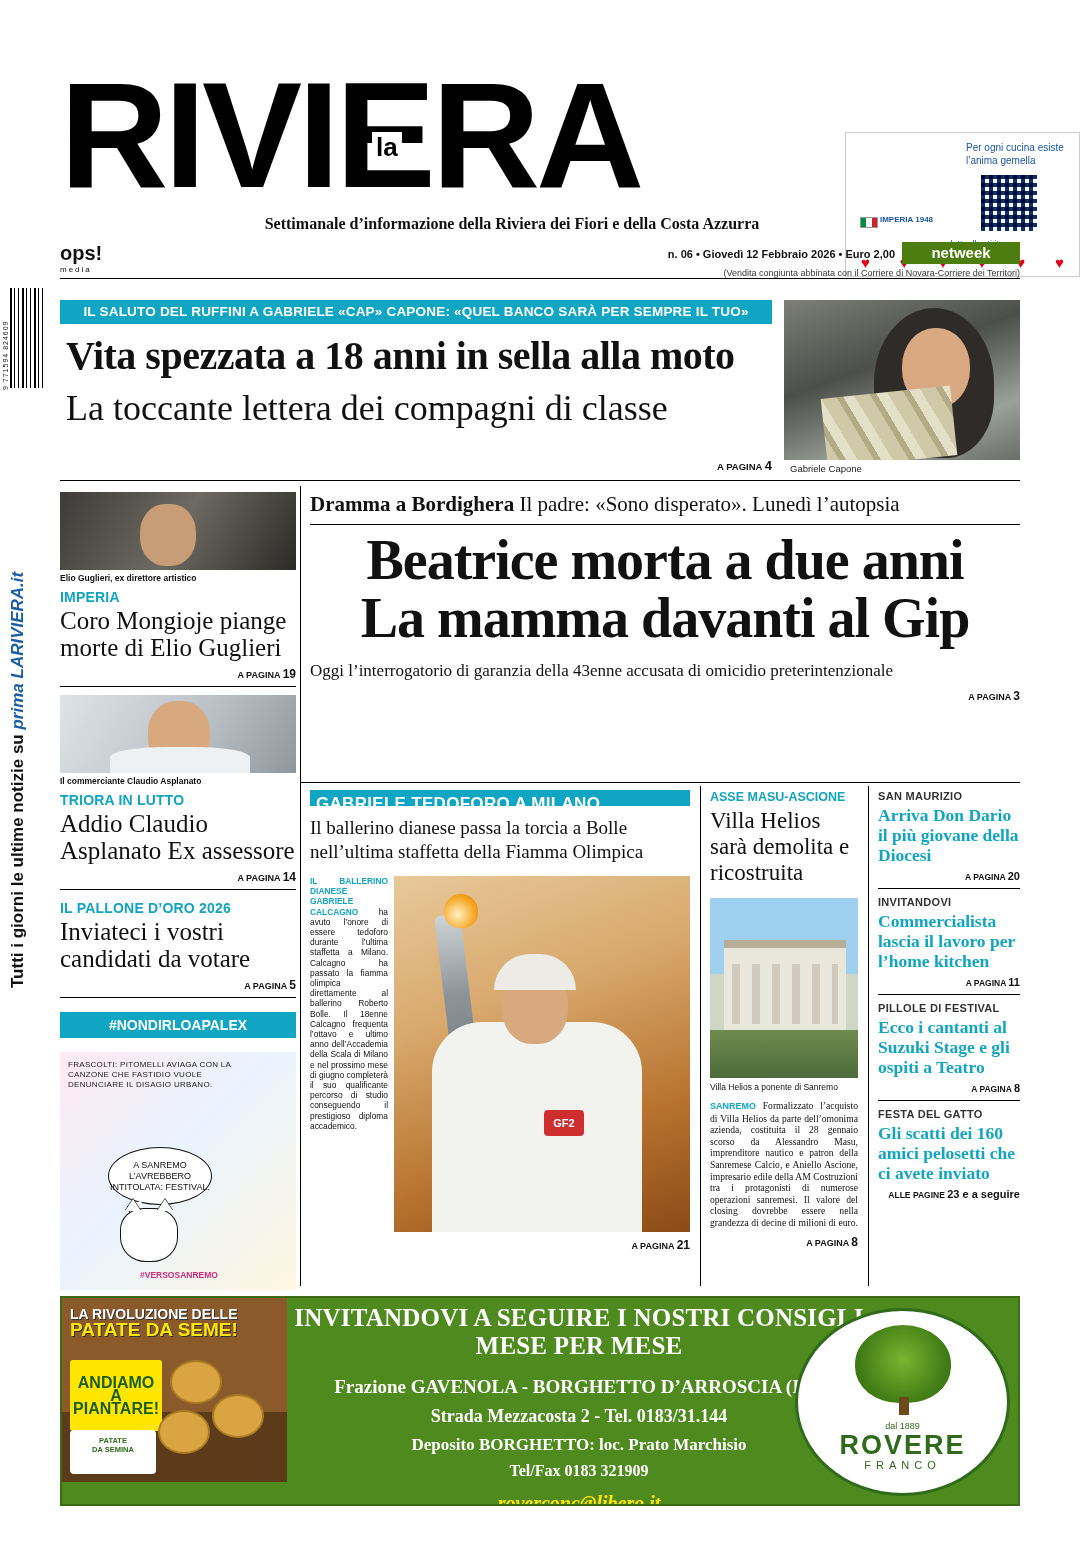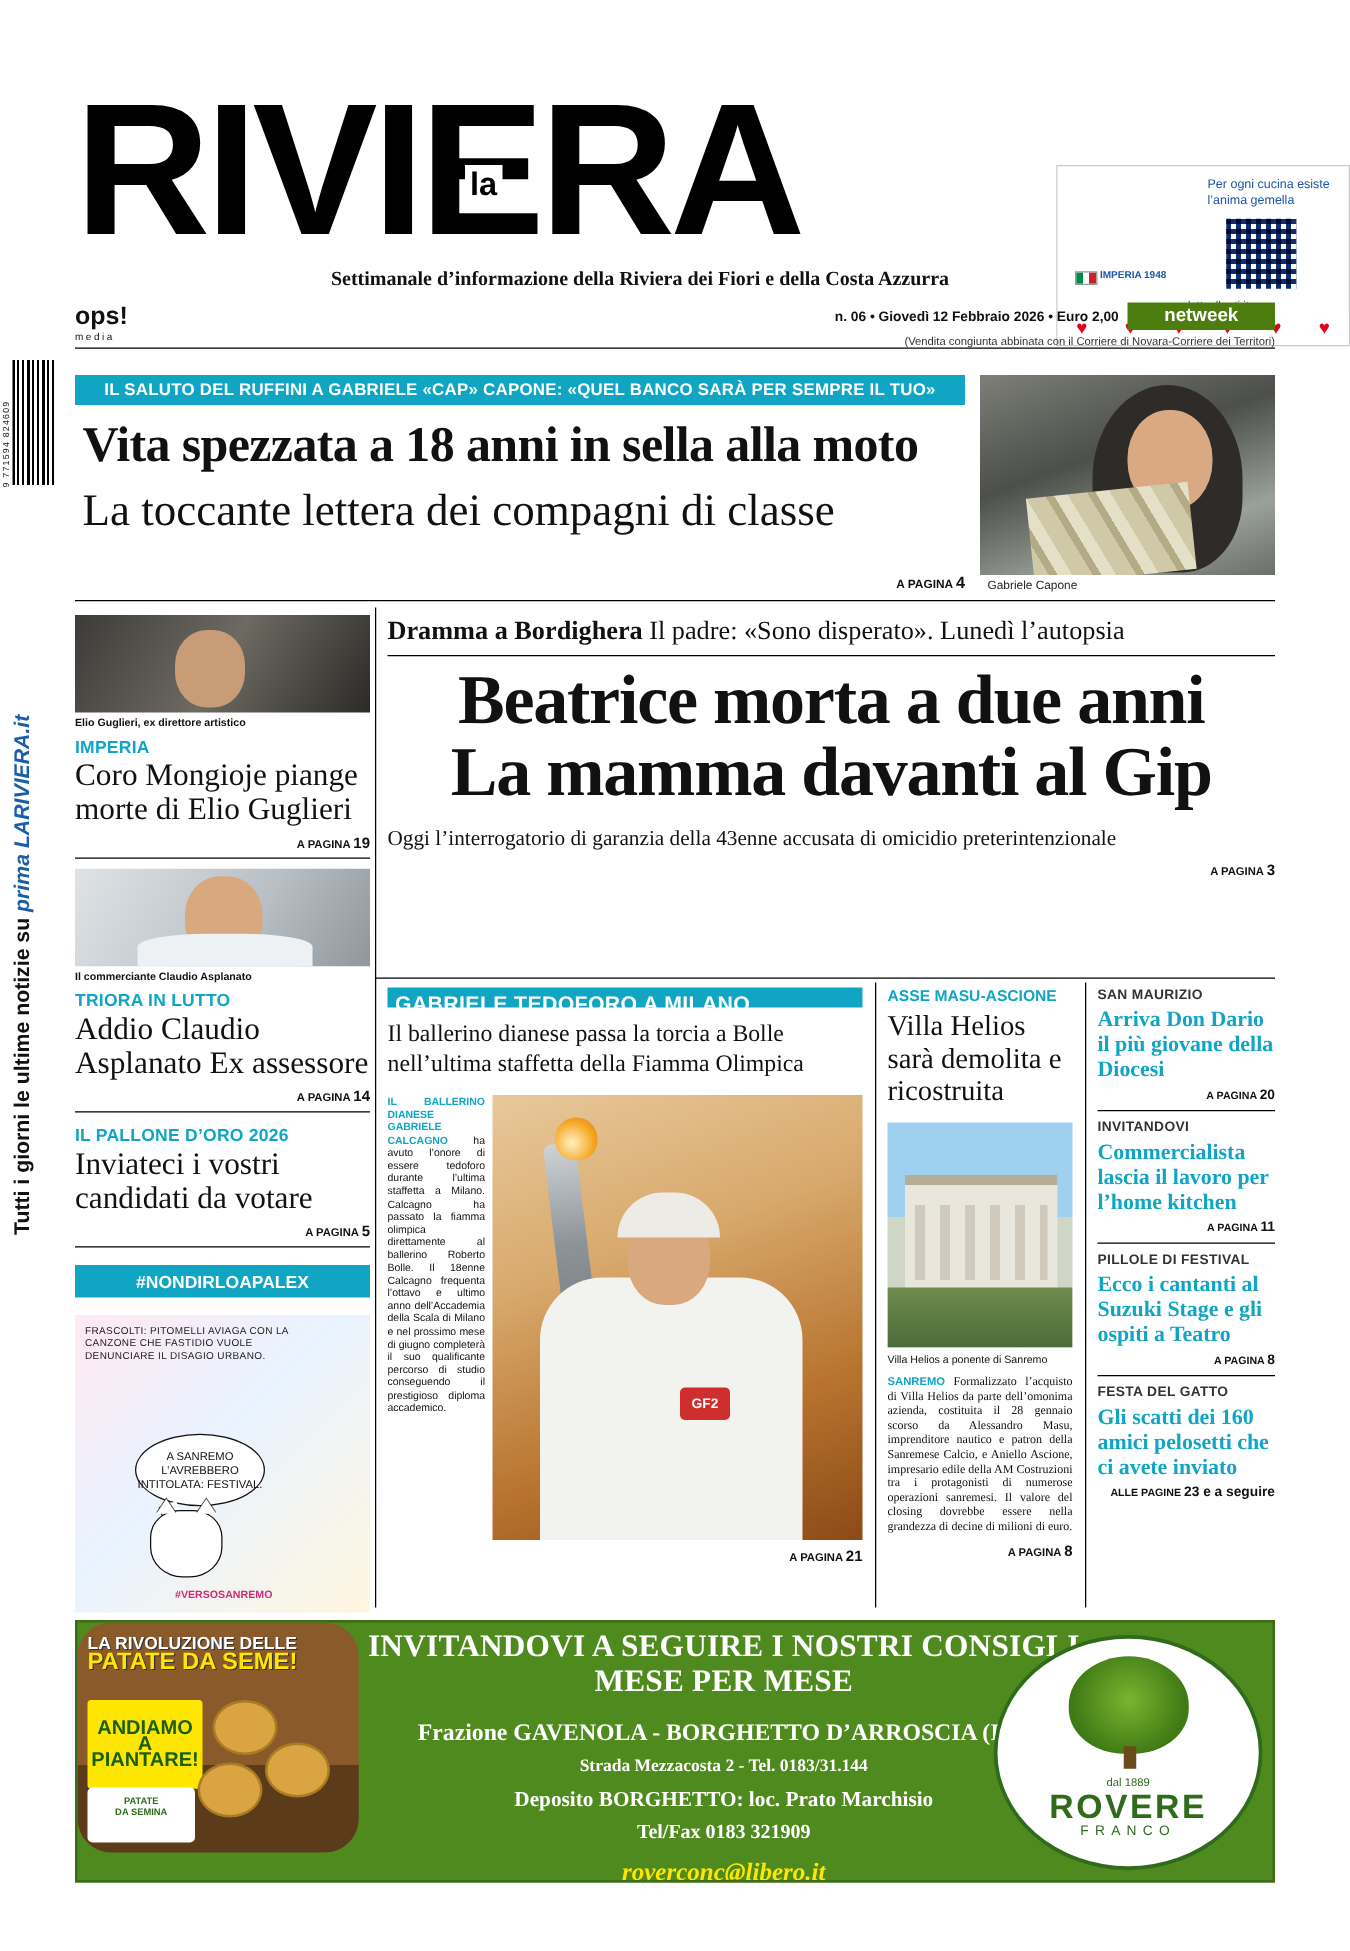--- a/index.html
+++ b/index.html
@@ -332,21 +332,20 @@
 
   
   .bottomad {
     position:absolute; left:60px; top:1296px; width:960px; height:210px;
     background:#4f8a1e; border:2px solid #3d6c16; overflow:hidden;
   }
   .ad-left {
     position:absolute; left:0; top:0; width:225px; height:184px;
     background:linear-gradient(to bottom,#8a5a2b 0 62%,#5c3b1b 62% 100%);
     overflow:hidden;
-    border-radius:27px;
   }
   .ad-left .banner {
     position:absolute; left:8px; top:8px; width:208px;
     font-family:"Liberation Sans", sans-serif; font-weight:bold; font-size:14px;
     color:#fff; line-height:16px; text-shadow:1px 1px 0 #333;
   }
   .ad-left .yellow { color:#ffe600; font-size:19px; }
   .ad-left .btn {
     position:absolute; left:8px; top:62px; width:92px; background:#ffe600; color:#1b5e0f;
     font-family:"Liberation Sans", sans-serif; font-weight:bold; font-size:16px;
@@ -386,21 +385,21 @@
   }
   .ad-logo .fra {
     font-family:"Liberation Sans", sans-serif; font-size:11px; color:#2f6b1a; letter-spacing:5px;
   }
   .ad-center {
     position:absolute; left:232px; top:6px; width:570px; text-align:center; color:#fff;
     font-family:"Liberation Serif", serif;
   }
   .ad-center .l1 { font-size:25px; font-weight:bold; letter-spacing:.2px; }
   .ad-center .l2 { font-size:19px; font-weight:bold; margin-top:16px; }
-  .ad-center .l3 { font-size:14px; font-weight:bold; margin-top:8px; }
+  .ad-center .l3 { font-size:18px; font-weight:bold; margin-top:8px; }
   .ad-center .l4 { font-size:17px; font-weight:bold; margin-top:8px; }
   .ad-center .l5 { font-size:16px; font-weight:bold; margin-top:7px; }
   .ad-center .l6 { font-size:20px; font-weight:bold; font-style:italic; color:#ffe600; margin-top:12px; }
 </style>
 </head>
 <body>
 
 <div class="page">
 
   <div class="left-strip">

